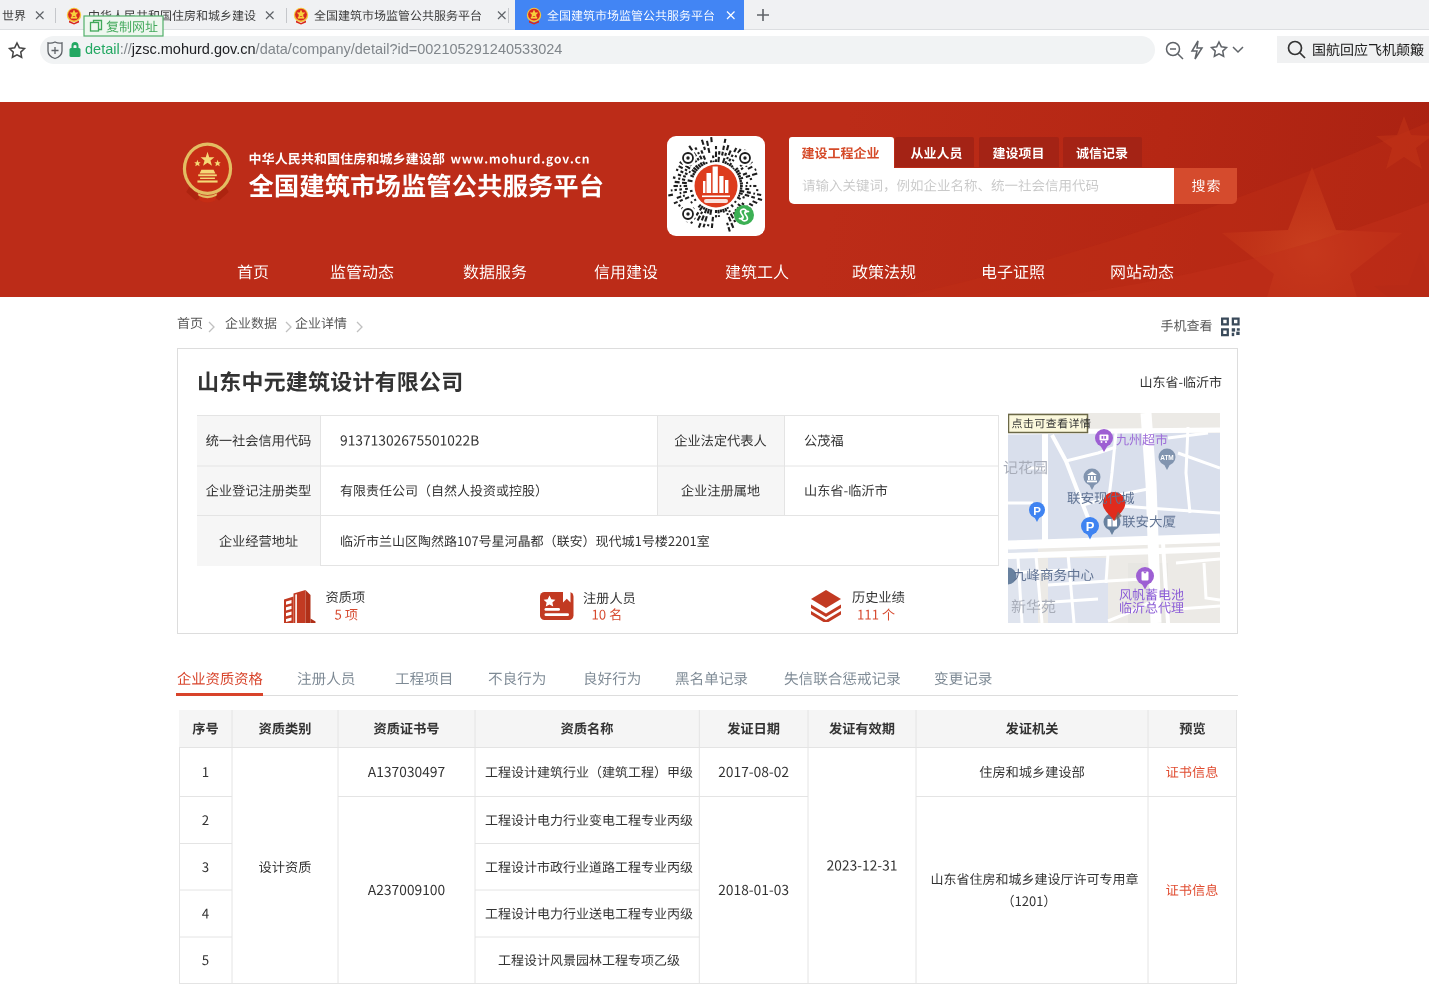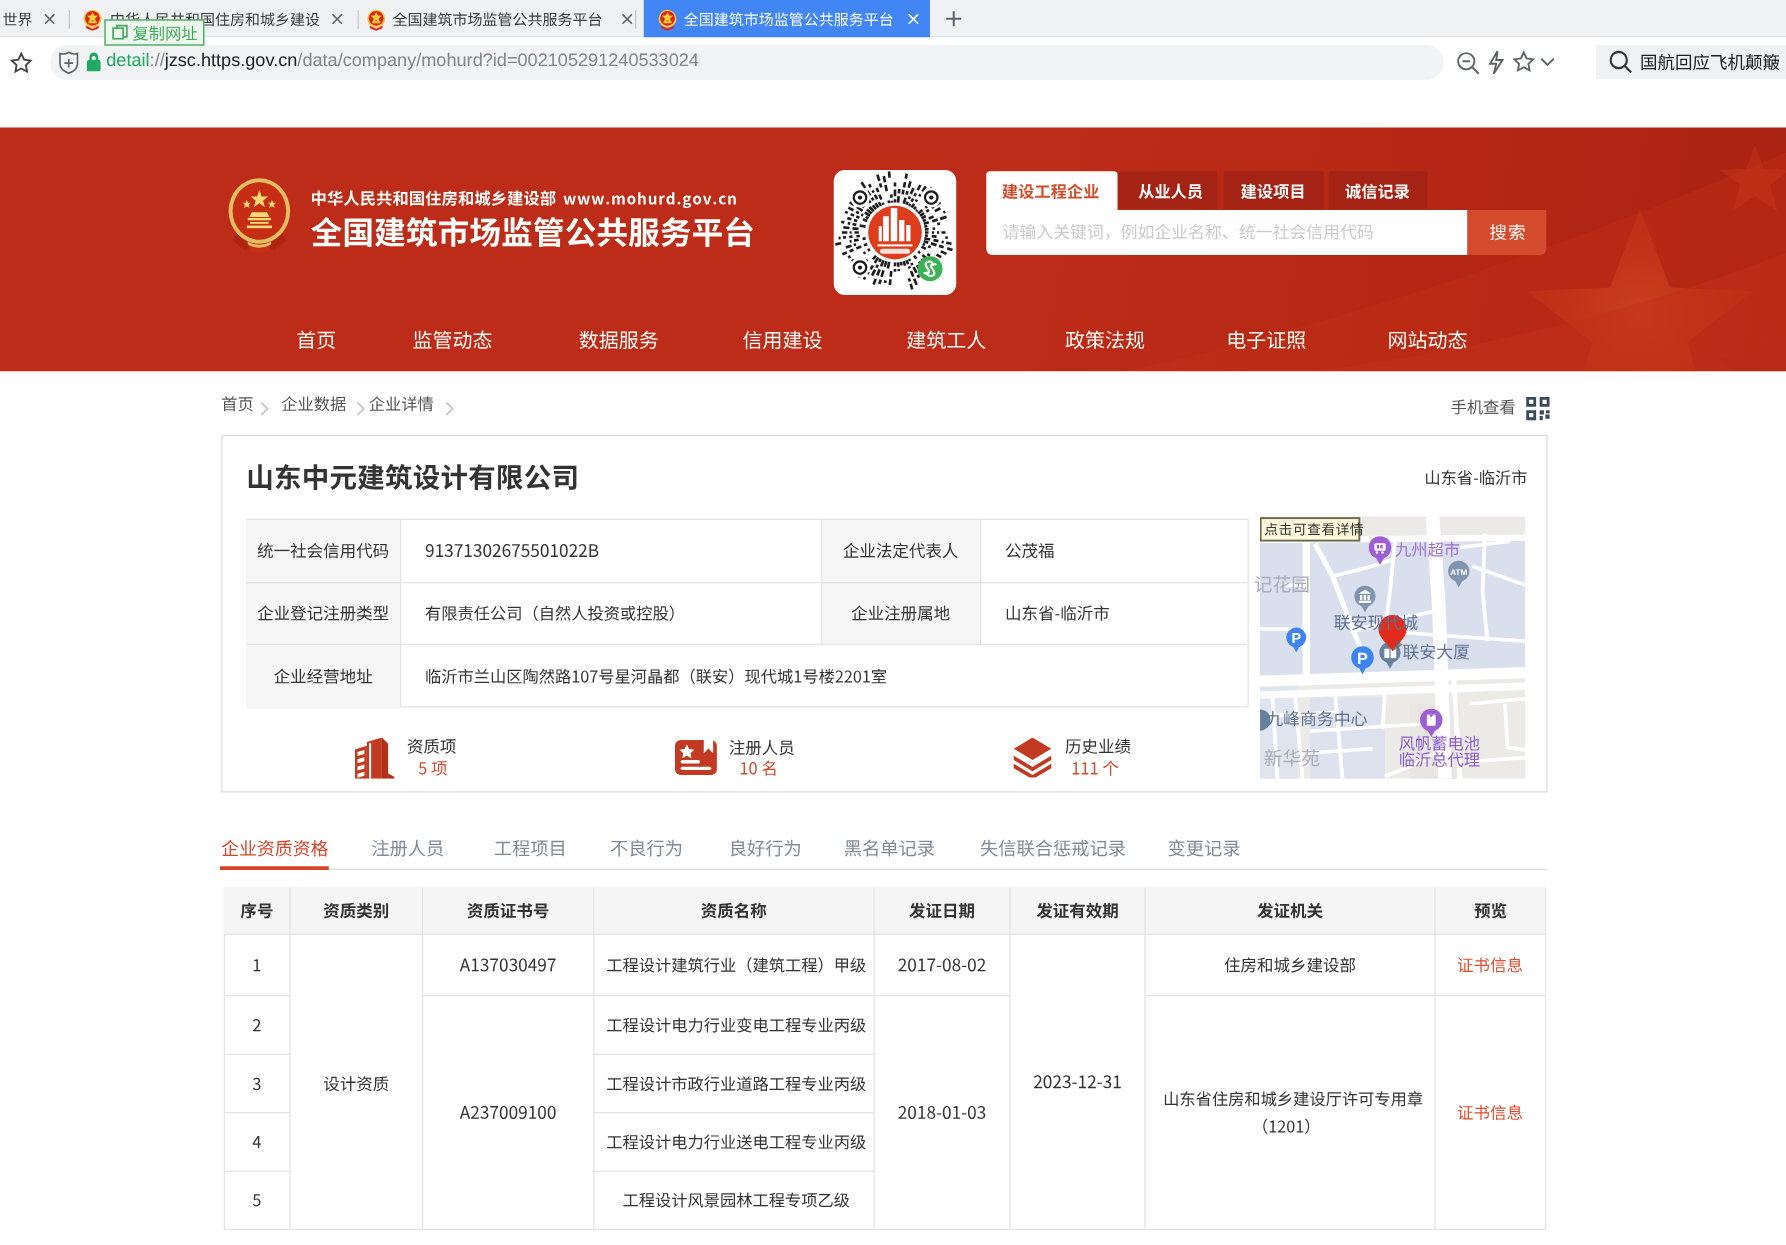--- a/index.html
+++ b/index.html
@@ -12,21 +12,21 @@
 <div class="abs" style="left:0;top:28.7px;width:515px;height:1.3px;background:#dcdee1;"></div>
 <div class="abs" style="left:744px;top:28.7px;width:685px;height:1.3px;background:#dcdee1;"></div>
 <div class="abs" style="left:55px;top:8px;width:1px;height:15px;background:#c5c7cb;"></div>
 <div class="abs" style="left:286px;top:8px;width:1px;height:15px;background:#c5c7cb;"></div>
 <div class="abs" style="left:508px;top:8px;width:1px;height:15px;background:#c5c7cb;"></div>
 <div class="abs" style="left:515px;top:0;width:229px;height:30px;background:#4285f4;"></div>
 <div class="abs" style="left:0;top:30px;width:1429px;height:72px;background:#fff;"></div>
 <div class="abs" style="left:40px;top:36px;width:1115px;height:28px;background:#f1f3f4;border-radius:14px;"></div>
 <div class="abs" style="left:1277px;top:36px;width:152px;height:27px;background:#f0f1f2;"></div>
 
-<div class="abs" style="left:85px;top:41px;font-size:14.5px;letter-spacing:0px;white-space:nowrap;"><span style="color:#23a862">detail</span><span style="color:#80868b">://</span><span style="color:#202124">jzsc.https.gov.cn</span><span style="color:#80868b">/data/company/mohurd?id=002105291240533024</span></div>
+<div class="abs" style="left:85px;top:41px;font-size:14.5px;letter-spacing:0px;white-space:nowrap;"><span style="color:#23a862">detail</span><span style="color:#80868b">://</span><span style="color:#202124">jzsc.mohurd.gov.cn</span><span style="color:#80868b">/data/company/detail?id=002105291240533024</span></div>
 
 <div class="abs" style="left:0;top:102px;width:1429px;height:195px;background:linear-gradient(100deg,#bc2c18 0%,#bc2c18 58%,#b52714 80%,#aa2212 100%);overflow:hidden;" id="hdr">
   <svg class="abs" style="left:0;top:0" width="1429" height="195" viewBox="0 0 1429 195">
     <defs>
           <radialGradient id="stg" cx="50%" cy="50%" r="50%">
       <stop offset="0%" stop-color="#cc4220" stop-opacity="0.9"></stop>
             <stop offset="100%" stop-color="#c23317" stop-opacity="0.55"></stop>
     </radialGradient>
         </defs>
     <path d="M900,195 Q1150,140 1429,20 L1429,195 Z" fill="#c23016" opacity="0.35"></path>

